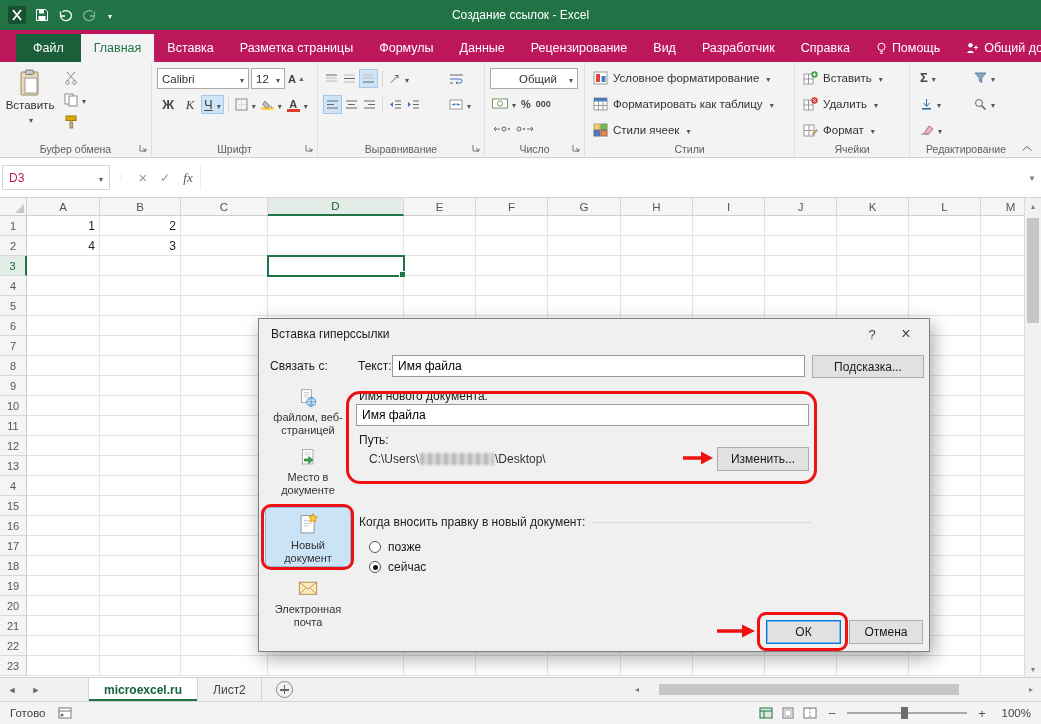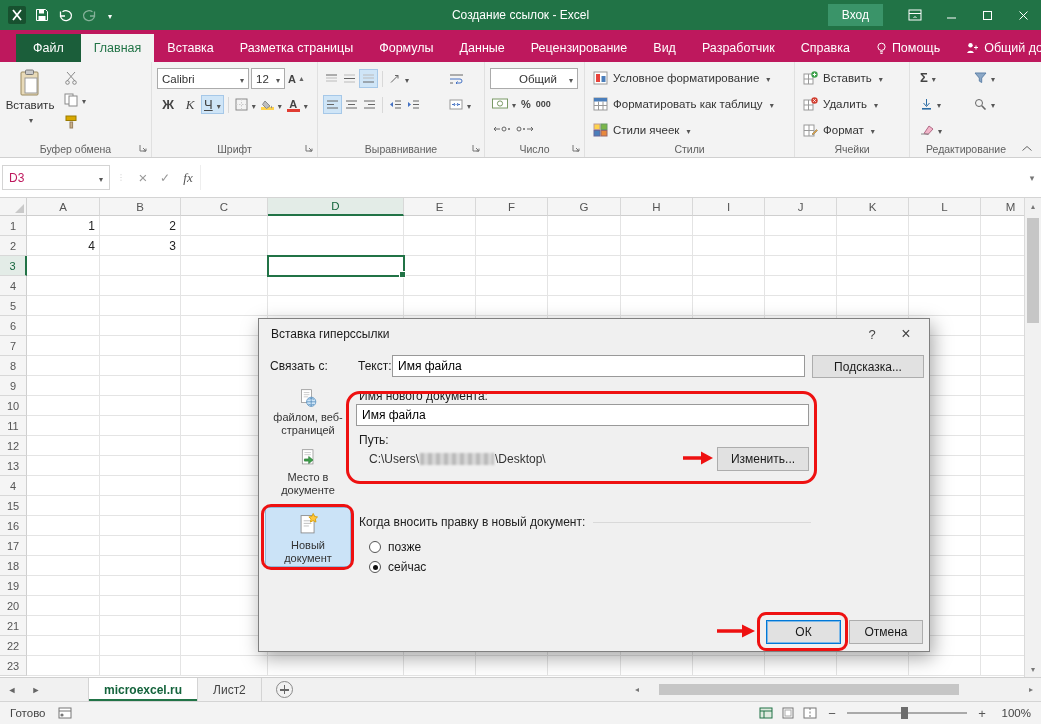--- a/index.html
+++ b/index.html
@@ -175,45 +175,20 @@
         <path d="M2.5 2.5 v4.5 h4.5" fill="none" stroke="#fff" stroke-width="1.3"></path>
         <path d="M2.5 7 a5.5 5 0 1 0 2-4.2" fill="none" stroke="#fff" stroke-width="1.3"></path>
       </svg>
     <svg class="dim" width="15" height="13" viewBox="0 0 15 13" style="transform:scaleX(-1)">
         <path d="M2.5 2.5 v4.5 h4.5" fill="none" stroke="#fff" stroke-width="1.3"></path>
         <path d="M2.5 7 a5.5 5 0 1 0 2-4.2" fill="none" stroke="#fff" stroke-width="1.3"></path>
       </svg>
     <span class="car"></span>
   </div>
   <div class="tb-title">Создание ссылок  -  Excel</div>
-  <div class="tb-right">
-    <div class="signin">Вход</div>
-    <div class="winbtn">
-      <svg width="14" height="12" viewBox="0 0 14 12">
-          <rect x="1" y="1" width="12" height="10" fill="none" stroke="#fff"></rect>
-          <line x1="1" y1="4.5" x2="13" y2="4.5" stroke="#fff"></line>
-          <path d="M5.5 9 L7 7.5 L8.5 9" stroke="#fff" fill="none"></path>
-        </svg>
-    </div>
-    <div class="winbtn">
-      <svg width="11" height="11" viewBox="0 0 11 11">
-          <line x1="1" y1="8" x2="10" y2="8" stroke="#fff"></line>
-        </svg>
-    </div>
-    <div class="winbtn">
-      <svg width="11" height="11" viewBox="0 0 11 11">
-          <rect x="1.5" y="1.5" width="8" height="8" fill="none" stroke="#fff"></rect>
-        </svg>
-    </div>
-    <div class="winbtn">
-      <svg width="11" height="11" viewBox="0 0 11 11">
-          <path d="M1.5 1.5 L9.5 9.5 M9.5 1.5 L1.5 9.5" stroke="#fff"></path>
-        </svg>
-    </div>
-  </div>
 </div>
 
 <div class="tabrow">
   <div class="rtab file">Файл</div>
   <div class="rtab active">Главная</div>
   <div class="rtab">Вставка</div>
   <div class="rtab">Разметка страницы</div>
   <div class="rtab">Формулы</div>
   <div class="rtab">Данные</div>
   <div class="rtab">Рецензирование</div>
@@ -1074,20 +1049,27 @@
   <div class="sbtn sel" style="top:188px;height:60px;">
     <svg width="26" height="26" viewBox="0 0 26 26">
         <rect x="5" y="3" width="15" height="20" fill="#fff" stroke="#8a8a8a"></rect>
         <line x1="8" y1="9" x2="17" y2="9" stroke="#b8b8b8"></line>
         <line x1="8" y1="12" x2="17" y2="12" stroke="#b8b8b8"></line>
         <line x1="8" y1="15" x2="14" y2="15" stroke="#b8b8b8"></line>
         <polygon points="19,0.5 20.6,4 24,4.6 21.5,7 22.2,10.5 19,8.8 15.8,10.5 16.5,7 14,4.6 17.4,4" fill="#ffc83d" stroke="#d89c00"></polygon>
       </svg>
     <span>Новый документ</span>
   </div>
+  <div class="sbtn" style="top:252px;height:60px;">
+    <svg width="26" height="26" viewBox="0 0 26 26">
+        <rect x="3" y="6" width="20" height="14" fill="#fde9b8" stroke="#a98b4a"></rect>
+        <path d="M3 6 L13 14 L23 6 M3 20 l7-7 M23 20 l-7-7" fill="none" stroke="#a98b4a"></path>
+      </svg>
+    <span>Электронная почта</span>
+  </div>
 
   <div class="dlabel" style="left:100px;top:70px;">Имя нового документа:</div>
   <input class="dinput" style="left: 97px; top: 85px; width: 453px;" value="Имя файла">
   <div class="dlabel" style="left:100px;top:114px;">Путь:</div>
   <div class="pathtext" style="left:110px;top:133px;">
     <span>C:\Users\</span>
       <span class="blurred"></span>
       <span>\Desktop\</span>
   </div>
   <div class="wbtn" style="left:458px;top:128px;width:92px;height:24px;">

